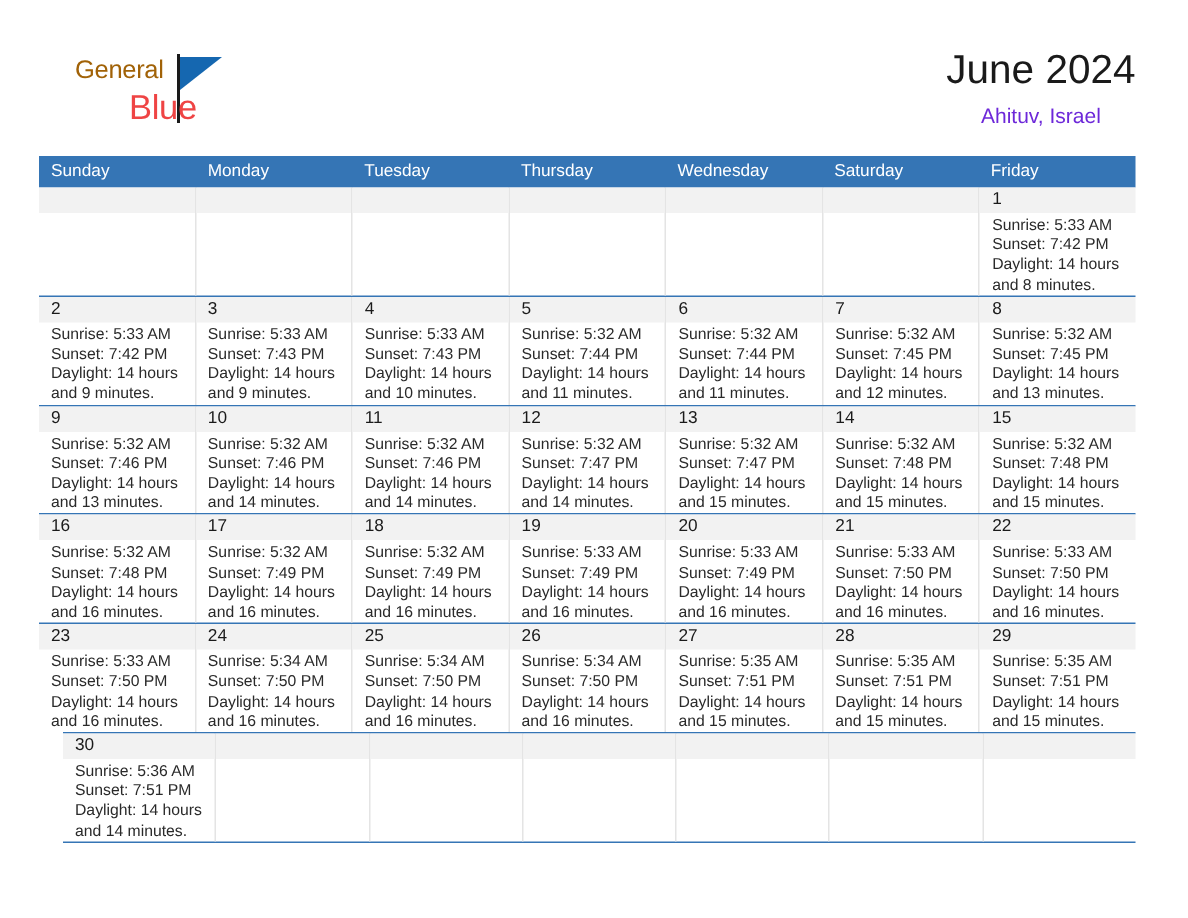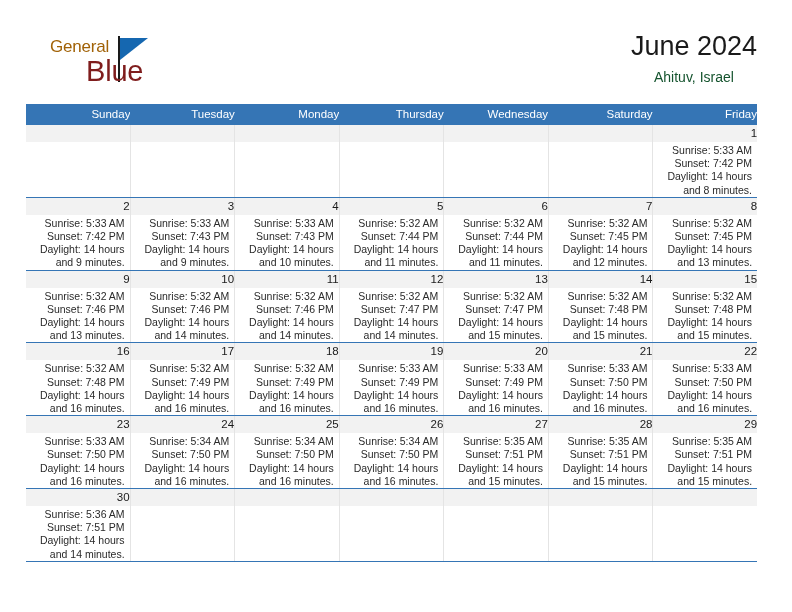--- a/index.html
+++ b/index.html
@@ -50,22 +50,22 @@
     top: 4px;
     width: 0;
     height: 0;
     border-left: 28px solid #1567b0;
     border-bottom: 22px solid transparent;
   }
   .logo-blue {
     position: absolute;
     left: 52px;
     top: 24px;
-    font-size: 29px;
-    color: #7f1d1d;
+    font-size: 23px;
+    color: #ef4444;
     letter-spacing: -0.2px;
     line-height: 26px;
   }
   .logo-bar {
     position: absolute;
     left: 84px;
     top: 2px;
     width: 2px;
     height: 46px;
     background: #1a1a1a;
@@ -78,33 +78,32 @@
     text-align: center;
   }
   .month-title {
     font-size: 27px;
     color: #1a1a1a;
     line-height: 32px;
     white-space: nowrap;
   }
   .location {
     font-size: 14px;
-    color: #14532d;
+    color: #6d28d9;
     line-height: 20px;
     margin-top: 5px;
     white-space: nowrap;
   }
 
   
   .calendar {
     position: absolute;
     left: 26px;
     top: 104px;
     width: 731px;
-    text-align: right;
   }
   .cal-head {
     display: flex;
     background: #3575b5;
     height: 21px;
   }
   .cal-head .hcell {
     flex: 1 1 0;
     color: #ffffff;
     font-size: 11.5px;
@@ -118,20 +117,21 @@
   .week-row {
     display: flex;
     border-top: 1.4px solid #3575b5;
     min-height: 71px;
   }
   .week-row.first {
     border-top: none;
   }
   .week-row.last {
     border-bottom: 1.4px solid #3575b5;
+    margin-left: 16px;
   }
 
   .day-cell {
     flex: 1 1 0;
     box-sizing: border-box;
     border-right: 1px solid #e4e4e4;
     position: relative;
     min-height: 71px;
   }
   .day-cell:last-child {
@@ -174,22 +174,22 @@
     <div class="title-block">
       <div class="month-title">June 2024</div>
       <div class="location">Ahituv, Israel</div>
     </div>
 
   </div>
 
   <div class="calendar">
     <div class="cal-head">
         <div class="hcell">Sunday</div>
+        <div class="hcell">Monday</div>
         <div class="hcell">Tuesday</div>
-        <div class="hcell">Monday</div>
         <div class="hcell">Thursday</div>
         <div class="hcell">Wednesday</div>
         <div class="hcell">Saturday</div>
         <div class="hcell">Friday</div>
       </div>
     <div class="cal-body">
         <div class="week-row first">
           <div class="day-cell empty">
             <div class="day-num"></div>
           </div>

